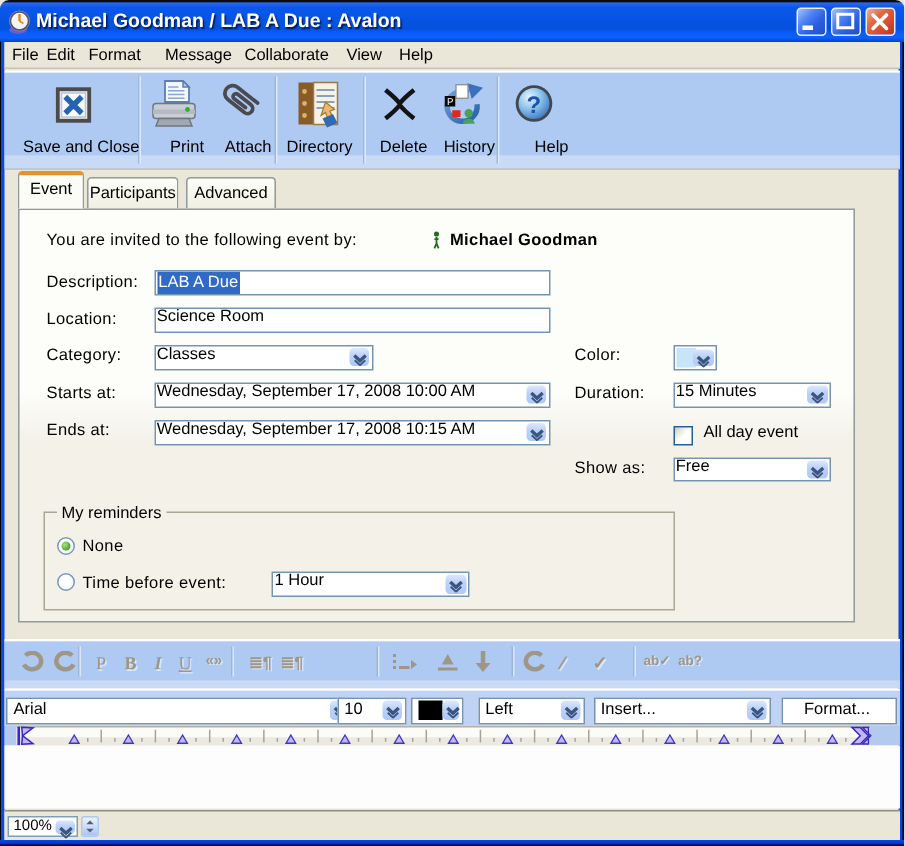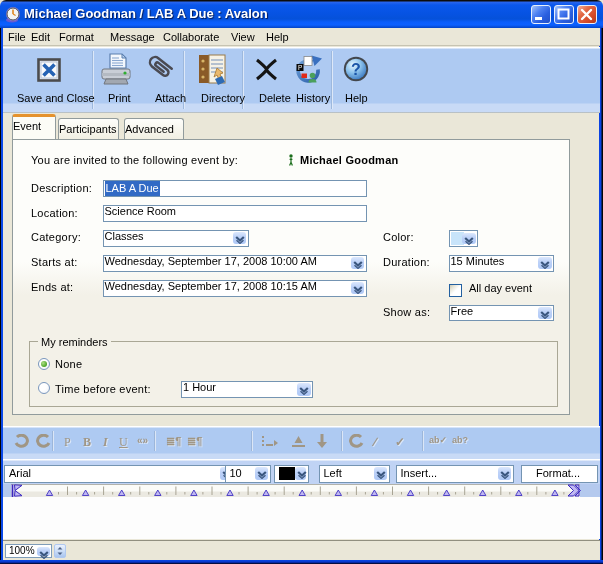--- a/index.html
+++ b/index.html
@@ -20,24 +20,24 @@
 #brd-l{left:0;top:28px;width:3px;height:532px;background:linear-gradient(90deg,#020202 0,#020202 1px,#0a49e8 1px,#0a49e8 3px);}
 #brd-r{left:599px;top:28px;width:4px;height:532px;background:linear-gradient(90deg,#0a42e2 0,#0a42e2 2px,#050505 3px,#050505 4px);}
 #brd-b{left:0;top:560px;width:603px;height:4px;background:linear-gradient(180deg,#0a46e8 0,#0838c8 2px,#081880 3px,#030303 4px);}
 
 #menubar{position:absolute;left:3px;top:28px;width:597px;height:18px;background:#eae7d8;border-bottom:1px solid #c6c3b2;padding-left:42px;}
 #menubar span{position:absolute;top:3px;}
 
 #toolbar{position:absolute;left:3px;top:47px;width:597px;height:66px;
  background:linear-gradient(180deg,#fff 0,#fff 1px,#aecaf2 2px,#aecaf2 56px,#c8daf6 57px,#c8daf6 65px,#a9a794 66px);}
 .tsep{position:absolute;top:4px;width:1px;height:58px;background:#dde8f8;box-shadow:-1px 0 0 #9db8dd;}
-.tlbl{position:absolute;top:45px;text-align:left;font-size:11px;margin-left:12px;}
+.tlbl{position:absolute;top:45px;text-align:right;font-size:11px;}
 .ticon{position:absolute;top:8px;}
 
-.tab{position:absolute;background:linear-gradient(180deg,#fefefb,#f1efe2);border:1px solid #919b9c;border-bottom:none;border-radius:3px 3px 0 0;text-align:left;font-size:11px;padding-top:4px;}
+.tab{position:absolute;background:linear-gradient(180deg,#fefefb,#f1efe2);border:1px solid #919b9c;border-bottom:none;border-radius:3px 3px 0 0;text-align:center;font-size:11px;padding-top:4px;}
 #tab1{left:12px;top:114px;width:44px;height:25px;background:#fcfcf6;border-top:3px solid #e5922c;padding-top:3px;z-index:3;}
 #tab2{left:58px;top:118px;width:61px;height:21px;}
 #tab3{left:124px;top:118px;width:60px;height:21px;}
 
 #panel{position:absolute;left:12px;top:139px;width:558px;height:276px;border:1px solid #919b9c;
  background:linear-gradient(180deg,#fdfdfa 0,#fdfdfa 122px,#f3f1e8 155px,#f3f1e8 276px);z-index:2;}
 .lbl{position:absolute;font-size:11px;white-space:nowrap;letter-spacing:.25px;}
 .field{position:absolute;background:#fff;border:1px solid #7494b2;font-size:11px;line-height:11px;padding-left:1px;white-space:nowrap;overflow:hidden;}
 .arw{position:absolute;right:1.5px;top:1.5px;bottom:1.5px;width:13.5px;border-radius:3px;
  background:linear-gradient(180deg,#dce8fd 0%,#bed2f8 40%,#aec8f6 100%);}
@@ -258,21 +258,21 @@
   <div class="lbl" style="left:469px;top:282px;letter-spacing:0">All day event</div>
 
   <div class="lbl" style="left:383px;top:305.5px">Show as:</div>
   <div class="field" style="left:448.5px;top:304.5px;width:105.5px;height:16.5px">Free<span class="arw">
           <svg width="10" height="9" viewBox="0 0 10 9">
             <path d="M1.2 2 L5 5.5 L8.8 2" fill="none" stroke="#3a567e" stroke-width="2.2"></path>
             <path d="M1.5 5.2 L5 8.4 L8.5 5.2" fill="none" stroke="#3a567e" stroke-width="1.3"></path>
           </svg>
         </span></div>
 
-  <div class="gbox" style="left:29px;top:341px;width:529px;height:66px">
+  <div class="gbox" style="left:29px;top:341px;width:421px;height:66px">
         <span class="cap">My reminders</span>
       </div>
   <div class="radio" style="left:37.5px;top:358px">
         <span class="dot"></span>
       </div>
   <div class="lbl" style="left:55px;top:357.5px">None</div>
   <div class="radio" style="left:37.5px;top:382px"></div>
   <div class="lbl" style="left:55px;top:382.5px">Time before event:</div>
   <div class="field" style="left:181px;top:380.5px;width:132px;height:17.5px">1 Hour<span class="arw">
           <svg width="10" height="9" viewBox="0 0 10 9">

